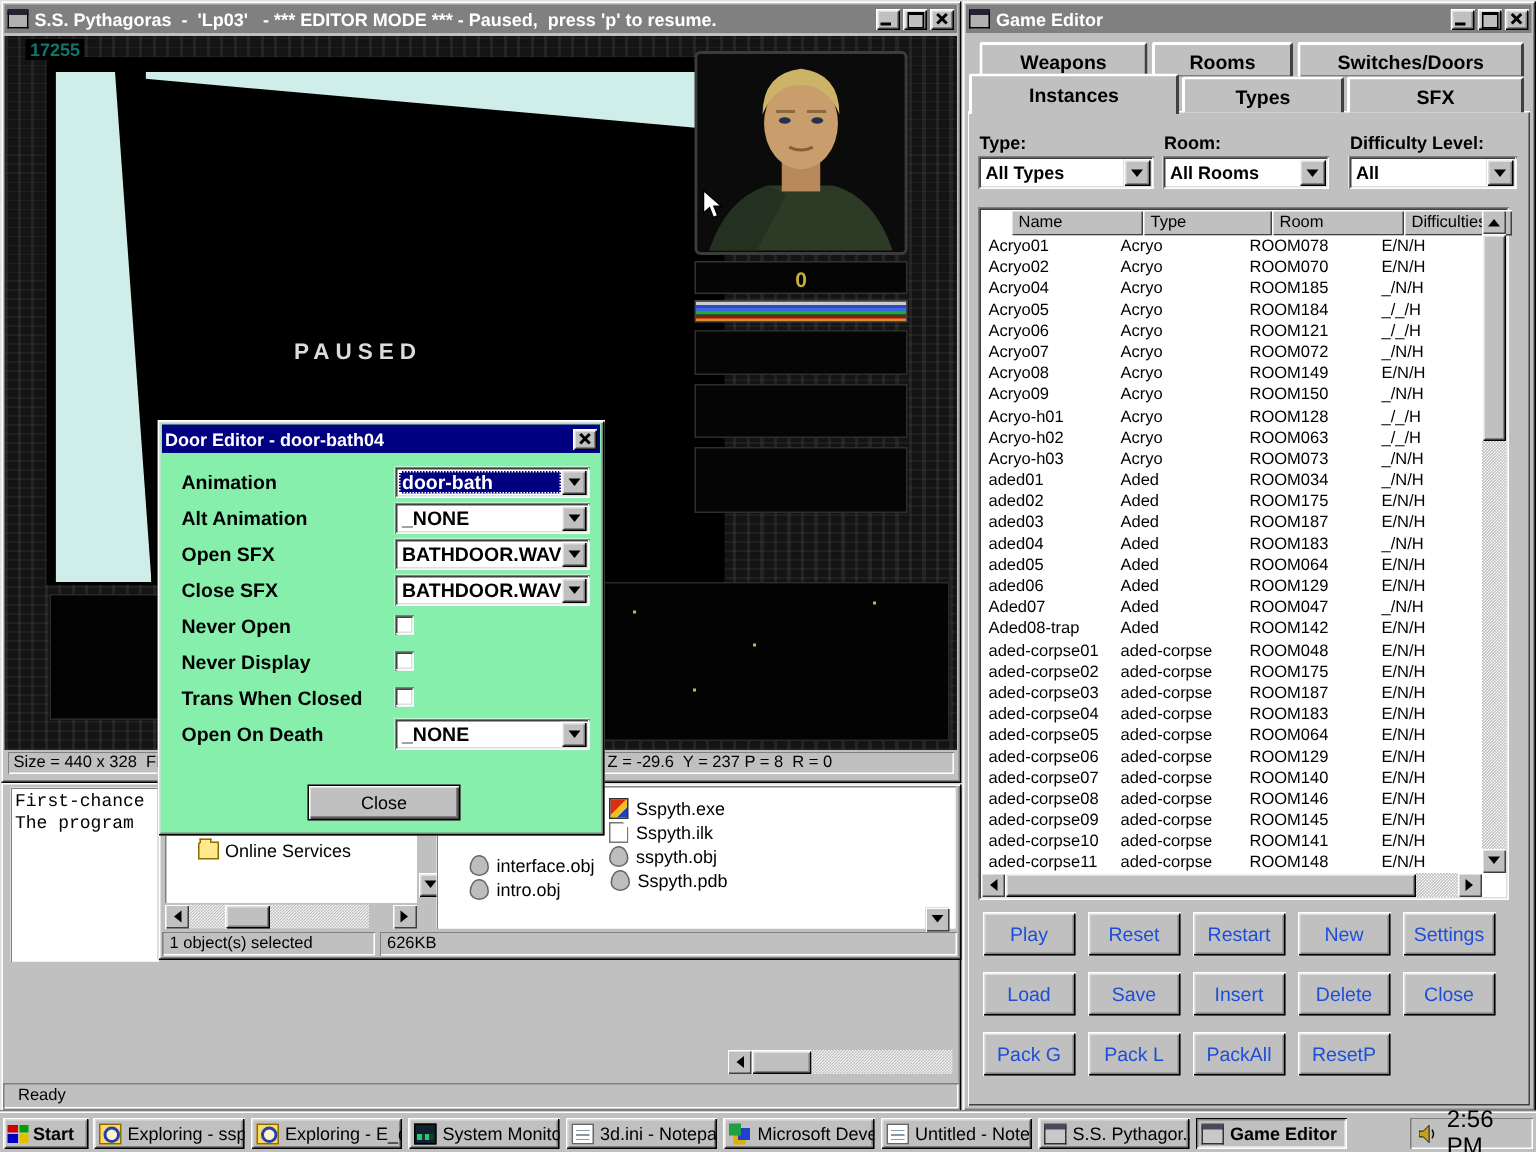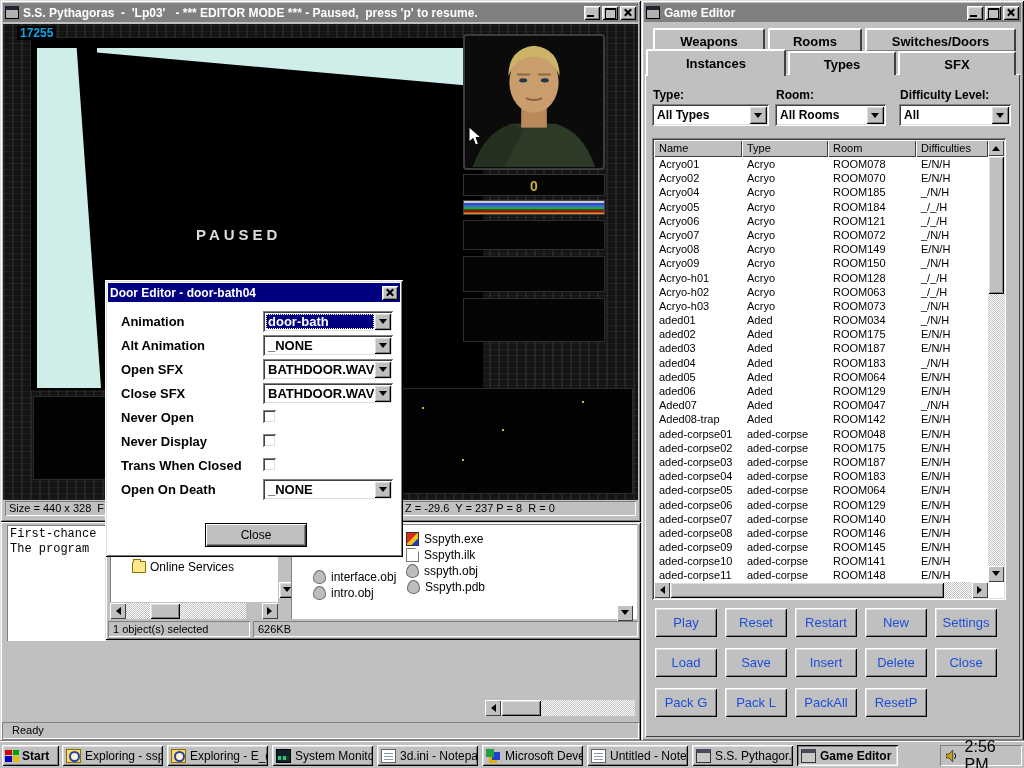--- a/index.html
+++ b/index.html
@@ -4,21 +4,21 @@
 <style>
   * { margin:0; padding:0; box-sizing:border-box; }
   html,body { width:1024px; height:768px; overflow:hidden; background:#c0c0c0;
               font-family:"Liberation Sans", sans-serif; }
   #screen { position:relative; width:1024px; height:768px; background:#c0c0c0; overflow:hidden; }
 
   
   .win-frame { background:#c0c0c0;
     box-shadow: inset 1px 1px 0 #dfdfdf, inset -1px -1px 0 #000,
                 inset 2px 2px 0 #fff, inset -2px -2px 0 #808080; }
-  .raised { background:#ffffff;
+  .raised { background:#86efac;
     box-shadow: inset 1px 1px 0 #fff, inset -1px -1px 0 #000,
                 inset 2px 2px 0 #dfdfdf, inset -2px -2px 0 #808080; }
   .raised-thin { background:#c0c0c0;
     box-shadow: inset 1px 1px 0 #fff, inset -1px -1px 0 #404040; }
   .sunken-lt { box-shadow: inset 1px 1px 0 #808080, inset -1px -1px 0 #fff; }
   .dither { background-color:#c0c0c0;
     background-image:
       linear-gradient(45deg,#fff 25%,transparent 25%,transparent 75%,#fff 75%),
       linear-gradient(45deg,#fff 25%,transparent 25%,transparent 75%,#fff 75%);
     background-size:2px 2px; background-position:0 0,1px 1px; }
@@ -48,21 +48,21 @@
       repeating-linear-gradient(90deg, rgba(90,90,90,.22) 0 2px, transparent 2px 9px),
       repeating-linear-gradient(0deg, rgba(80,80,80,.18) 0 1px, transparent 1px 6px),
       #141414; overflow:hidden; }
   #viewport { position:absolute; left:28px; top:14px; width:452px; height:352px; background:#000; overflow:hidden; }
   .wall-left { position:absolute; left:6px; top:10px; width:64px; height:340px; background:#cfeee9;
                clip-path:polygon(0 0,62% 0,100% 100%,0 100%); }
   .wall-top { position:absolute; left:66px; top:10px; width:376px; height:38px; background:#cfeee9;
               clip-path:polygon(0 0,100% 0,100% 100%,0 12%); }
   #paused { position:absolute; left:165px; top:188px; color:#dcdcdc; font-size:15px;
             letter-spacing:4px; font-weight:bold; }
-  #framectr { position:absolute; left:14px; top:2px; color:#0ea5e9; background:#000;
+  #framectr { position:absolute; left:14px; top:2px; color:#0f766e; background:#000;
               font-size:12px; font-weight:bold; padding:0 3px; }
   
   #portrait { position:absolute; left:460px; top:10px; width:142px; height:136px;
               background:#0a0a0a; border:2px solid #3c3c3c; border-radius:4px; }
   #score-strip { position:absolute; left:460px; top:150px; width:142px; height:22px; background:#050505;
                  color:#c8ae3c; font-weight:bold; font-size:14px; text-align:center; line-height:22px;
                  border:1px solid #333; }
   #rainbow { position:absolute; left:460px; top:176px; width:142px; height:15px;
     background:linear-gradient(180deg,#cccccc 0 2px,#2d49c8 2px 4px,#3a6ae0 4px 6px,
       #2ba23a 6px 8px,#186326 8px 9px,#7c2012 9px 11px,#c8491a 11px 12px,#dd8c35 12px 13px,#e8e8e8 13px 15px);
@@ -156,21 +156,21 @@
   .fcombo { position:absolute; top:104px; height:22px; background:#fff;
             box-shadow:inset 1px 1px 0 #808080, inset -1px -1px 0 #fff,
                        inset 2px 2px 0 #404040, inset -2px -2px 0 #dfdfdf; }
   .fcombo .val { position:absolute; left:5px; top:4px; right:20px; font-size:12px; font-weight:bold; white-space:nowrap; overflow:hidden; }
   .fcombo .cbtn { position:absolute; right:2px; top:2px; width:18px; height:18px; background:#c0c0c0;
     box-shadow:inset 1px 1px 0 #fff, inset -1px -1px 0 #000,
                inset 2px 2px 0 #dfdfdf, inset -2px -2px 0 #808080; }
   #itable { position:absolute; left:11px; top:138px; width:354px; height:462px; background:#fff;
             box-shadow:inset 1px 1px 0 #808080, inset -1px -1px 0 #fff,
                        inset 2px 2px 0 #404040, inset -2px -2px 0 #dfdfdf; }
-  #thead { position:absolute; left:2px; top:2px; height:17px; display:flex; }
+  #thead { position:absolute; left:2px; top:2px; height:17px; display:flex;padding-left:20px; }
   .hcell { height:17px; font-size:11px; padding:2px 0 0 5px; background:#c0c0c0;
            box-shadow:inset 1px 1px 0 #fff, inset -1px -1px 0 #404040; }
   #rows { position:absolute; left:2px; top:19px; width:334px; height:425px; overflow:hidden; background:#fff; }
   .trow { display:flex; height:14.2px; }
   .tcell { font-size:11px; line-height:14px; padding-left:5px; white-space:nowrap; overflow:hidden; color:#000; }
   .c0 { width:88px; } .c1 { width:86px; } .c2 { width:88px; } .c3 { width:72px; }
   #tvscroll { position:absolute; right:2px; top:2px; width:16px; height:442px; }
   #thscroll { position:absolute; left:2px; top:444px; width:334px; height:16px; }
   .thumb { position:absolute; background:#c0c0c0;
     box-shadow:inset 1px 1px 0 #fff, inset -1px -1px 0 #000,

